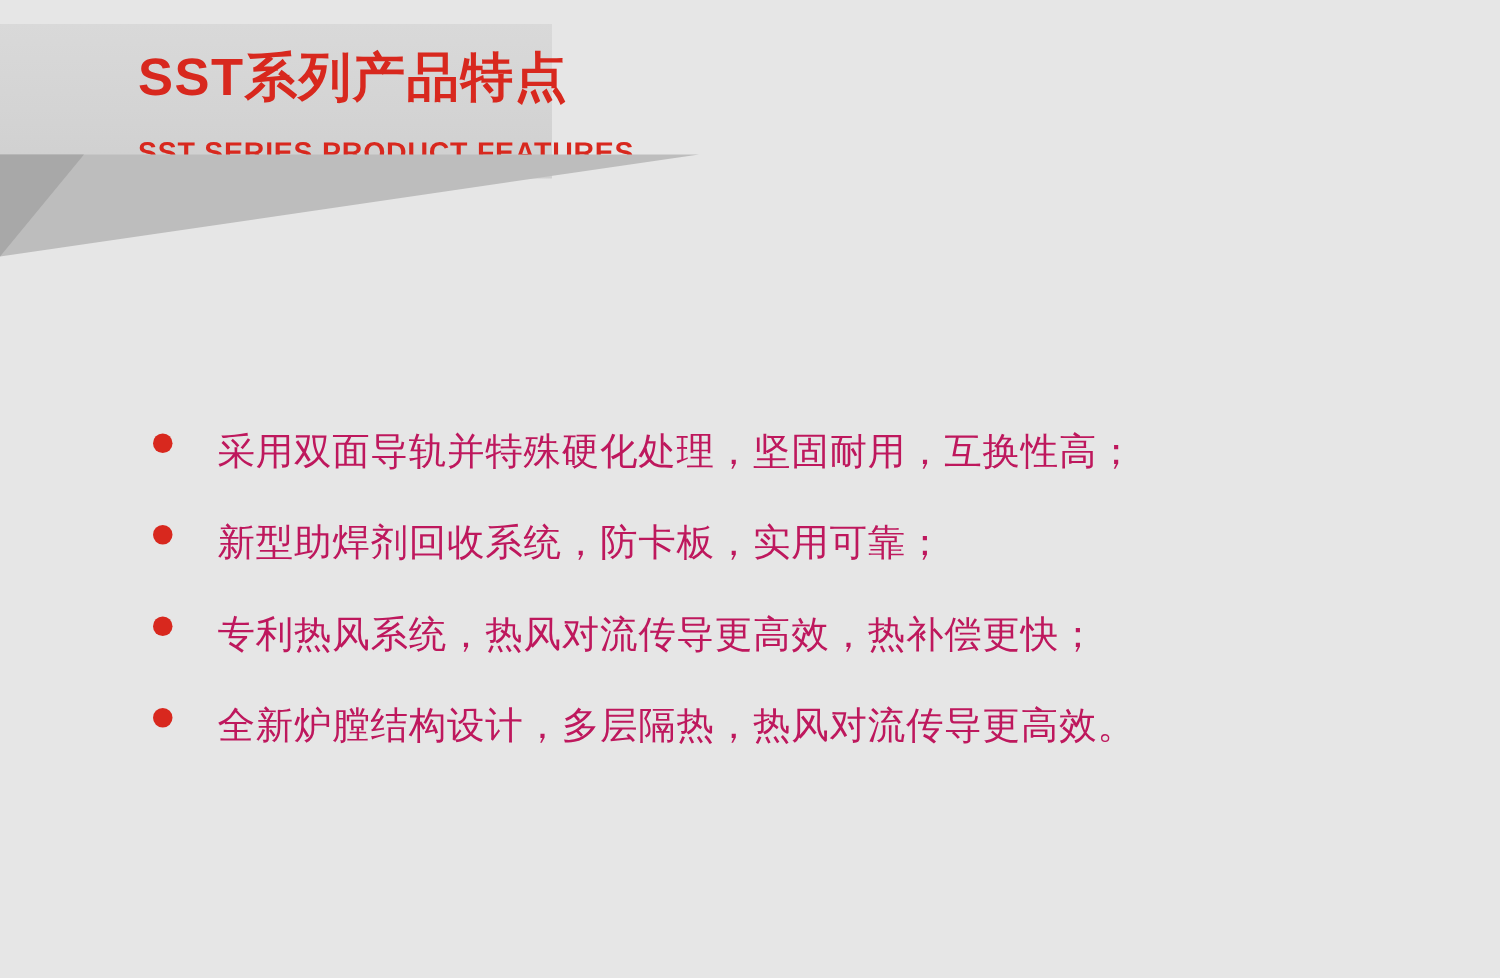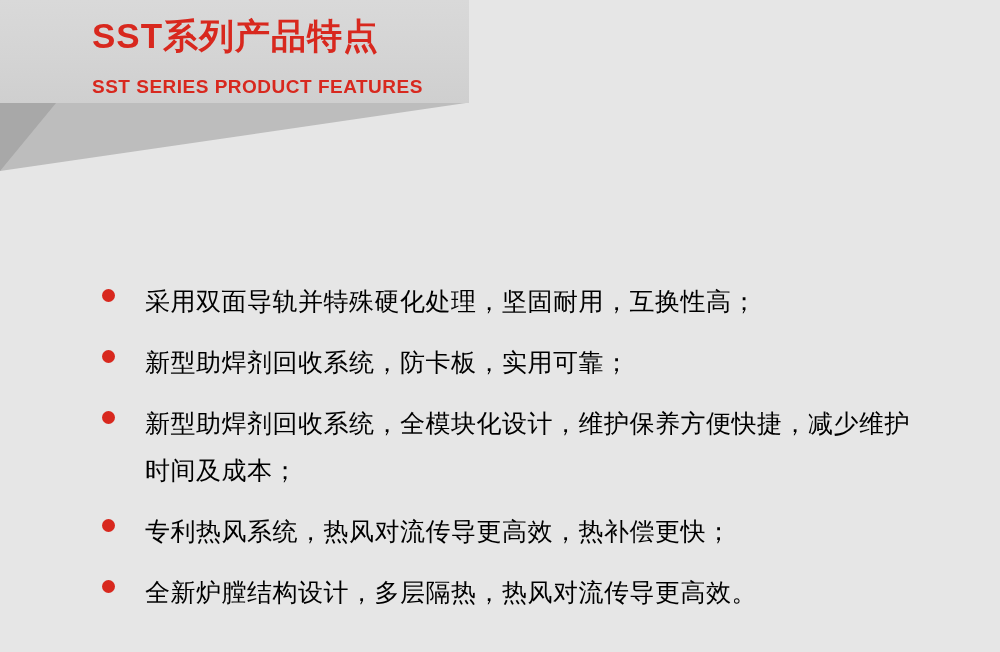--- a/index.html
+++ b/index.html
@@ -12,22 +12,22 @@
     background: #e6e6e6;
     font-family: "Liberation Sans", sans-serif;
     overflow: hidden;
     position: relative;
   }
 
   
   .header {
     position: absolute;
     left: 0;
-    top: 0;
-    width: 469px;
+    top: 16px;
+    width: 368px;
     height: 103px;
     background: linear-gradient(180deg, #d9d9d9 0%, #d4d4d4 55%, #cfcfcf 100%);
   }
   .header-inner {
     position: absolute;
     left: 92px;
     top: 14px;
   }
   .title-cn {
     color: #d8281e;
@@ -90,21 +90,21 @@
     flex: 0 0 auto;
     width: 13px;
     height: 13px;
     border-radius: 50%;
     background: #d8281e;
     margin-top: 11px;
     margin-right: 30px;
   }
   .feature-text {
     flex: 1 1 auto;
-    color: #000000;
+    color: #be185d;
     font-size: 25px;
     line-height: 47px;
     letter-spacing: 0.5px;
   }
 </style>
 </head>
 <body>
 
 <div class="header">
   <div class="header-inner">
@@ -123,24 +123,20 @@
   <div class="feature-row">
     <span class="bullet"></span>
     <span class="feature-text">采用双面导轨并特殊硬化处理，坚固耐用，互换性高；</span>
   </div>
 
   <div class="feature-row">
     <span class="bullet"></span>
     <span class="feature-text">新型助焊剂回收系统，防卡板，实用可靠；</span>
   </div>
 
-  <div class="feature-row">
-    <span class="bullet"></span>
-    <span class="feature-text">新型助焊剂回收系统，全模块化设计，维护保养方便快捷，减少维护时间及成本；</span>
-  </div>
 
   <div class="feature-row">
     <span class="bullet"></span>
     <span class="feature-text">专利热风系统，热风对流传导更高效，热补偿更快；</span>
   </div>
 
   <div class="feature-row">
     <span class="bullet"></span>
     <span class="feature-text">全新炉膛结构设计，多层隔热，热风对流传导更高效。</span>
   </div>

